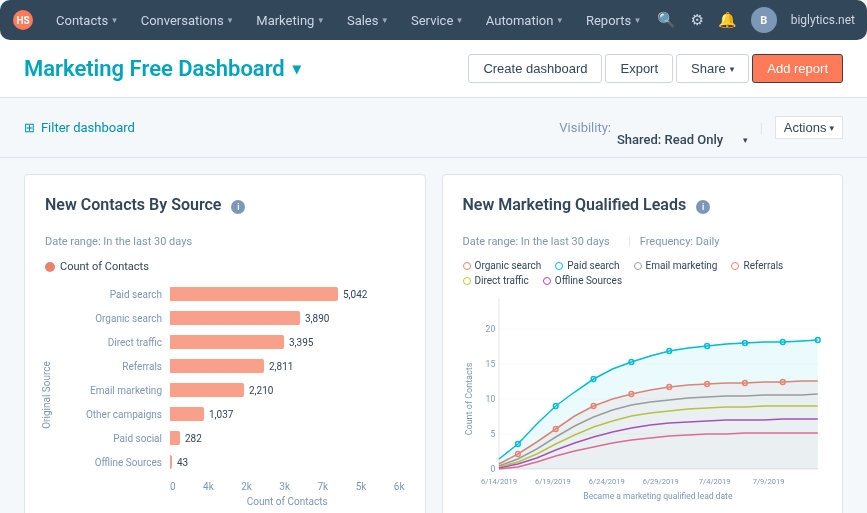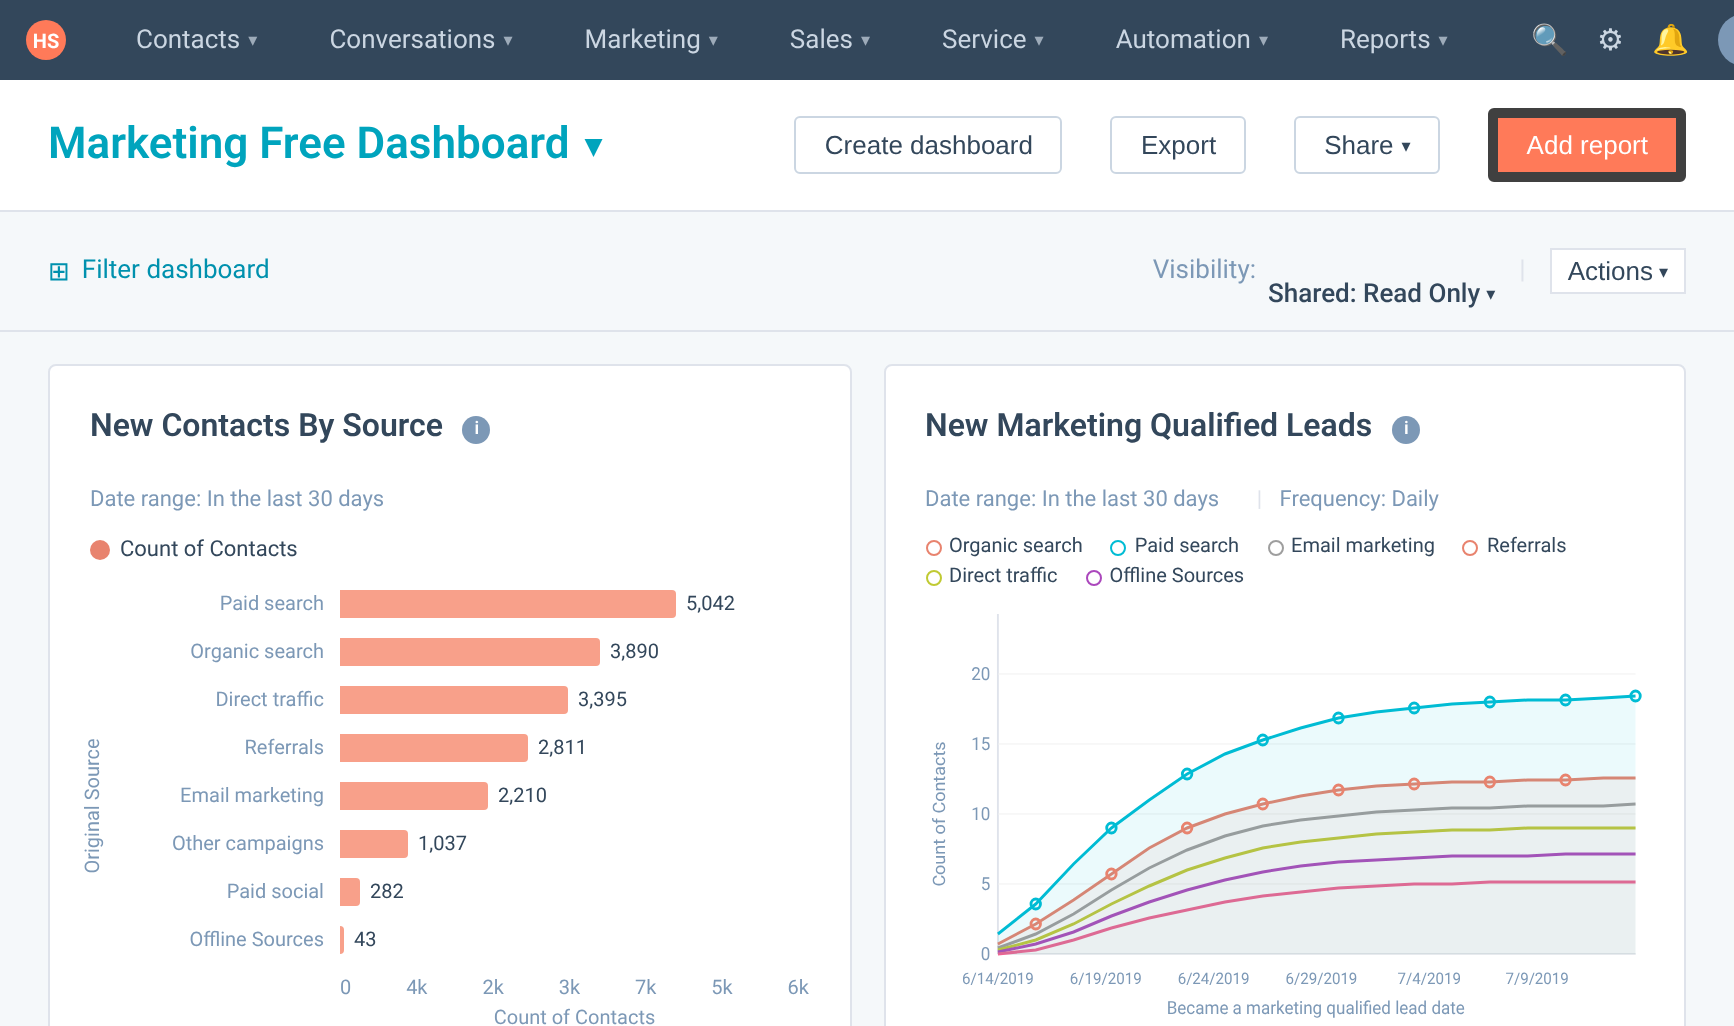--- a/index.html
+++ b/index.html
@@ -5,21 +5,22 @@
     * { box-sizing: border-box; margin: 0; padding: 0; }
     body { font-family: -apple-system, BlinkMacSystemFont, 'Segoe UI', Roboto, sans-serif; background: #f5f8fa; font-size: 13px; color: #33475b; }
 
     
     .navbar {
       background: #33475b;
       display: flex;
       align-items: center;
       height: 40px;
       padding: 0 12px;
-      gap: 16px;
+      gap: 4px;
+      border-radius: 10px;
     }
     .navbar-logo {
       margin-right: 8px;
       display: flex;
       align-items: center;
     }
     .nav-item {
       color: #cbd6e2;
       font-size: 13px;
       padding: 0 10px;
@@ -63,42 +64,42 @@
       gap: 8px;
       color: #00a4bd;
       font-size: 22px;
       font-weight: 600;
     }
     .title-chevron {
       color: #00a4bd;
       font-size: 16px;
       cursor: pointer;
     }
-    .header-actions { display: flex; gap: 24px; align-items: center; }
+    .header-actions { display: flex; gap: 3px; align-items: center; }
     .btn {
       padding: 6px 14px;
       border-radius: 3px;
       font-size: 13px;
       cursor: pointer;
       font-weight: 500;
     }
     .btn-outline {
       background: white;
       border: 1px solid #cbd6e2;
       color: #33475b;
     }
     .btn-share {
       background: white;
       border: 1px solid #cbd6e2;
       color: #33475b;
       display: flex; align-items: center; gap: 4px;
     }
     .btn-primary {
       background: #ff7a59;
-      border: 5px solid #404040;
+      border: 1px solid #404040;
       color: white;
     }
 
     
     .filter-bar {
       background: #f5f8fa;
       border-bottom: 1px solid #dfe3eb;
       padding: 10px 24px;
       display: flex;
       align-items: center;
@@ -117,21 +118,21 @@
       align-items: center;
       gap: 6px;
       font-size: 13px;
       color: #33475b;
     }
     .visibility-label { color: #7c98b6; }
     .visibility-value {
       color: #33475b;
       font-weight: 500;
       cursor: pointer;
-      display: flex; align-items: center; gap: 3px; margin-top: 24px;
+      display: flex; align-items: center; gap: 20px; margin-top: 24px;
     }
     .actions-btn {
       display: flex; align-items: center; gap: 3px;
       cursor: pointer; color: #33475b; font-size: 13px;
       padding: 3px 8px;
       border: 1px solid #dfe3eb;
       border-radius: 0;
       background: white;
     }
 

